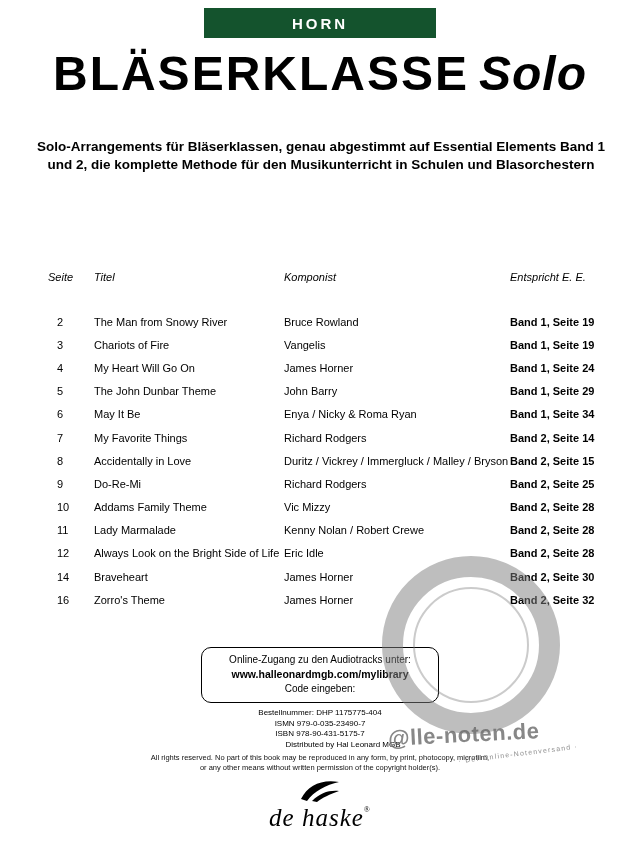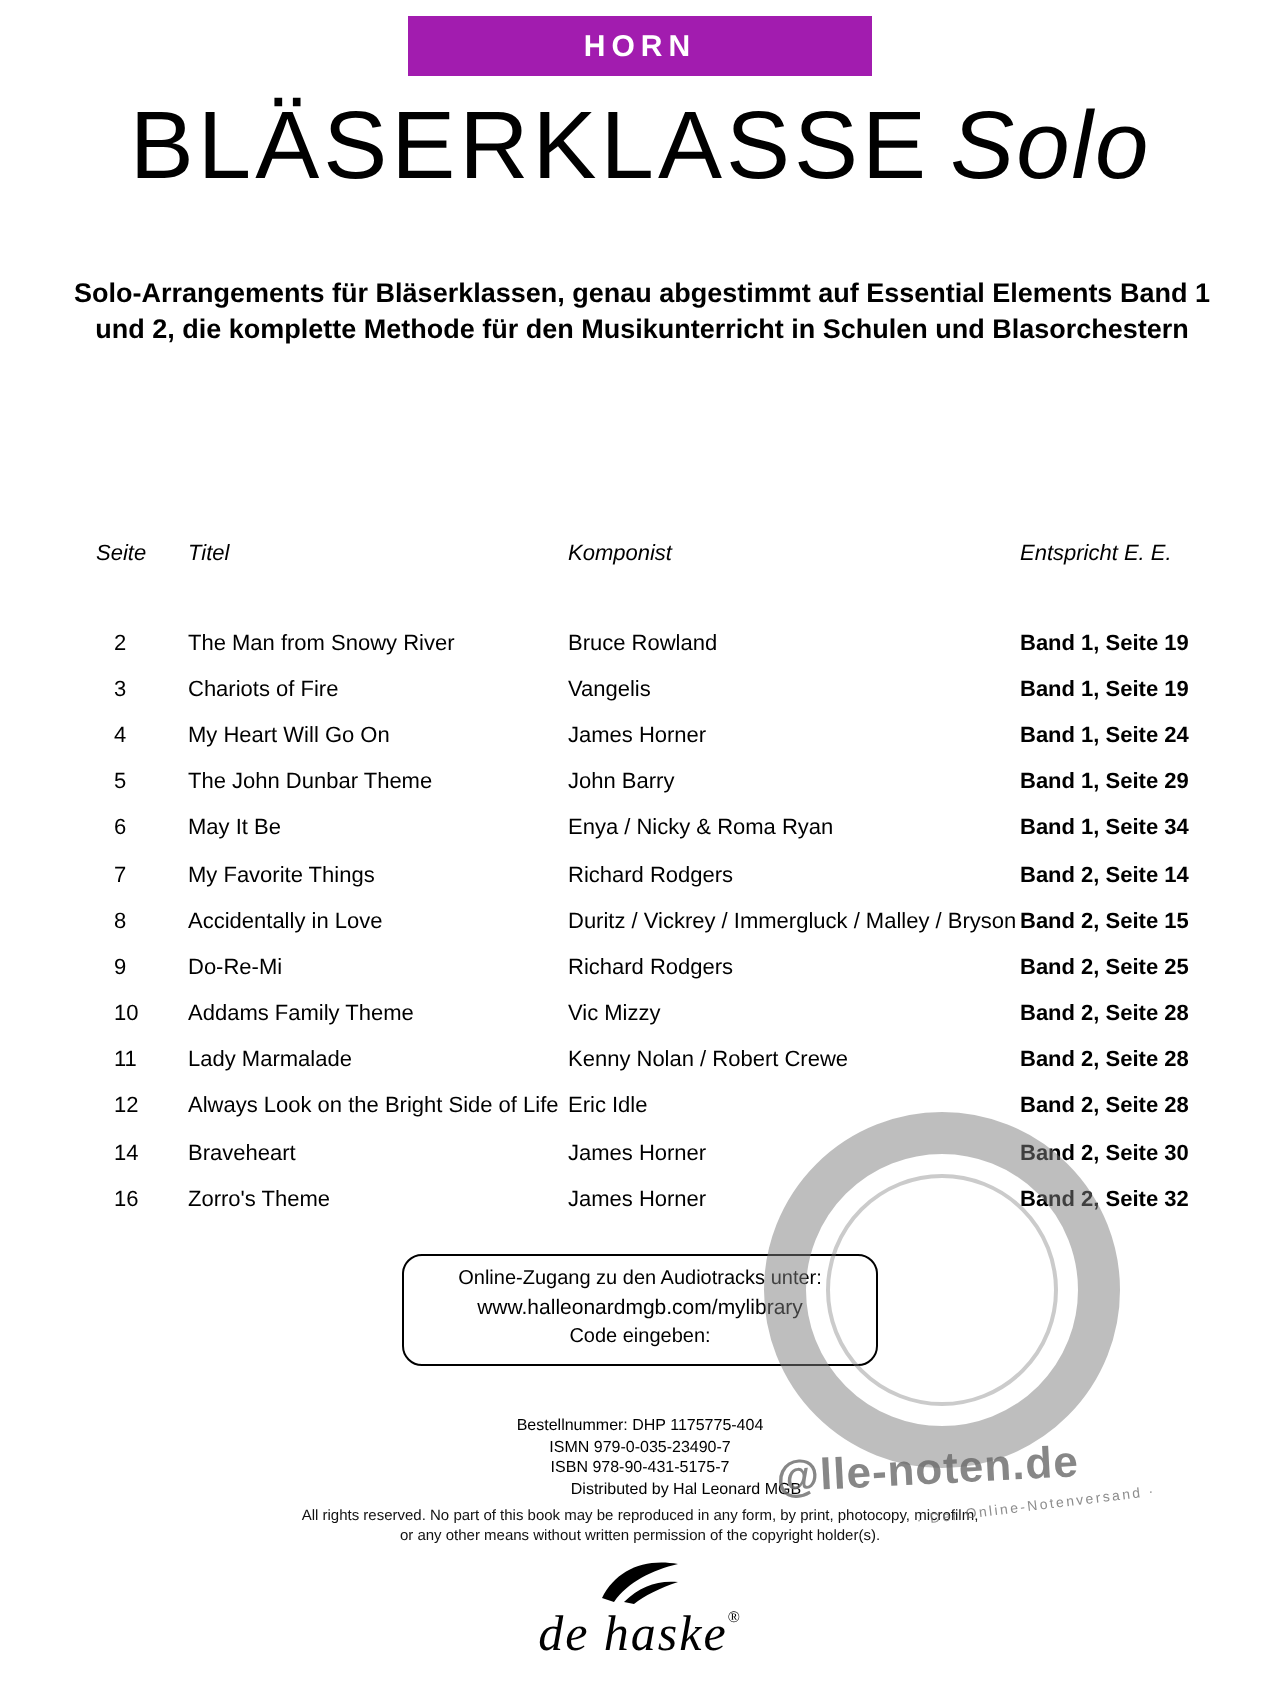--- a/index.html
+++ b/index.html
@@ -11,30 +11,30 @@
     background:#ffffff;
     color:#000;
     font-family:"Liberation Sans", sans-serif;
     overflow:hidden;
   }
 
   
   .banner {
     position:absolute; top:8px; left:50%; transform:translateX(-50%);
     width:232px; height:30px;
-    background:#a21caf; color:#fff;
+    background:#14532d; color:#fff;
     display:flex; align-items:center; justify-content:center;
     font-weight:bold; font-size:15px; letter-spacing:3px;
   }
 
   
   .title {
     position:absolute; top:46px; left:0; right:0;
     text-align:center;
-    font-size:48px; font-weight:normal; letter-spacing:2px;
+    font-size:48px; font-weight:bold; letter-spacing:2px;
     white-space:nowrap;
   }
   .title .accent { font-style:italic; margin-left:10px; letter-spacing:1px; }
   .subtitle {
     position:absolute; top:107px; left:0; right:0;
     text-align:center; font-size:13px;
   }
   .intro {
     position:absolute; top:138px; left:30px; right:28px;
     text-align:center; font-weight:bold; font-size:13.5px; line-height:1.35;
@@ -48,27 +48,27 @@
     align-items:center;
   }
   .toc-header { font-style:italic; height:14px; }
   .toc-rows { margin-top:26px; }
   .toc-row { height:23.2px; white-space:nowrap; }
   .toc-row .c-seite { padding-left:9px; }
   .toc-row .c-ee { font-weight:bold; }
 
   
   .online-box {
-    position:absolute; top:627px; left:50%; transform:translateX(-50%);
+    position:absolute; top:647px; left:50%; transform:translateX(-50%);
     width:238px;
     border:1.5px solid #000; border-radius:10px;
     padding:5px 8px 6px 8px;
     text-align:center; font-size:10px; line-height:1.4;
   }
-  .online-box .url { font-weight:normal; font-size:10.5px;text-align:center; }
+  .online-box .url { font-weight:bold; font-size:10.5px;text-align:center; }
 
   
   .publisher {
     position:absolute; top:708px; left:0; right:0;
     text-align:center; font-size:8px; line-height:1.32;
   }
   .distributor {
     position:absolute; top:740px; left:0; right:0;
     text-align:center; font-size:8px;margin-left:46px;
   }

